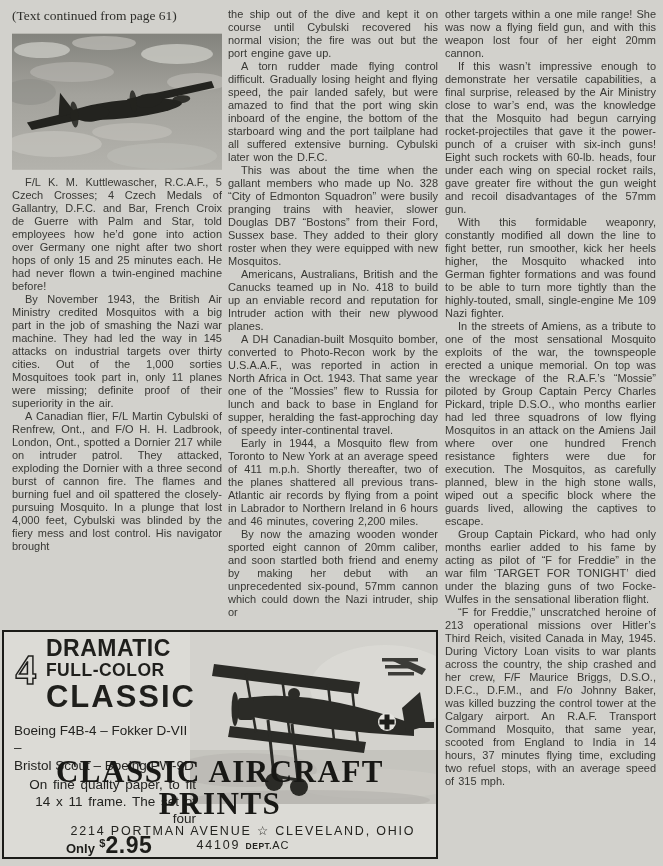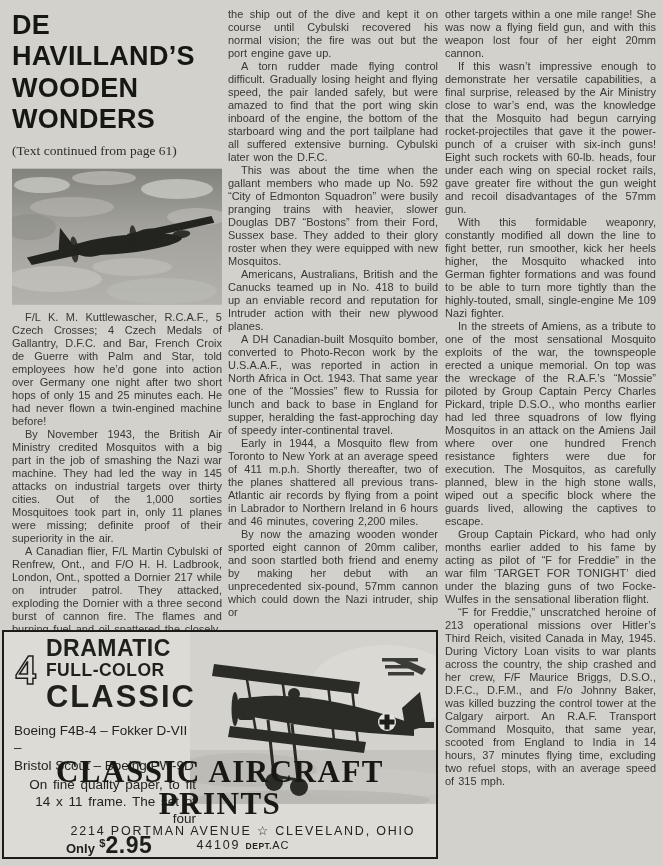--- a/index.html
+++ b/index.html
@@ -77,23 +77,20 @@
   }
   .ad-address .dept { font-size: 8.5px; letter-spacing: 0.5px; font-weight: bold; }
   .ad-address .dept-code { font-size: 11px; letter-spacing: 1px; }
 </style>
 </head>
 <body>
 
 <div class="page">
 
   <div class="col col-left">
-    <h1 class="title">DE HAVILLAND’S
-WOODEN
-WONDERS</h1>
     <div class="subtitle">(Text continued from page 61)</div>
 
     <div class="photo">
       <svg width="210" height="135" viewBox="0 0 210 135">
         <defs>
           <linearGradient id="sky" x1="0" y1="0" x2="0" y2="1">
             <stop offset="0" stop-color="#83837d"></stop>
             <stop offset="0.45" stop-color="#a3a29c"></stop>
             <stop offset="1" stop-color="#b3b2ac"></stop>
           </linearGradient>
@@ -123,21 +120,21 @@
     </div>
 
     <p class="body">F/L K. M. Kuttlewascher, R.C.A.F., 5 Czech Crosses; 4 Czech Medals of Gallantry, D.F.C. and Bar, French Croix de Guerre with Palm and Star, told employees how he’d gone into action over Germany one night after two short hops of only 15 and 25 minutes each. He had never flown a twin-engined machine before!</p>
     <p class="body">By November 1943, the British Air Ministry credited Mosquitos with a big part in the job of smashing the Nazi war machine. They had led the way in 145 attacks on industrial targets over thirty cities. Out of the 1,000 sorties Mosquitoes took part in, only 11 planes were missing; definite proof of their superiority in the air.</p>
     <p class="body">A Canadian flier, F/L Martin Cybulski of Renfrew, Ont., and F/O H. H. Ladbrook, London, Ont., spotted a Dornier 217 while on intruder patrol. They attacked, exploding the Dornier with a three second burst of cannon fire. The flames and burning fuel and oil spattered the closely-pursuing Mosquito. In a plunge that lost 4,000 feet, Cybulski was blinded by the fiery mess and lost control. His navigator brought</p>
   </div>
 
   <div class="col col-mid">
     <p class="body cont">the ship out of the dive and kept it on course until Cybulski recovered his normal vision; the fire was out but the port engine gave up.</p>
     <p class="body">A torn rudder made flying control difficult. Gradually losing height and flying speed, the pair landed safely, but were amazed to find that the port wing skin inboard of the engine, the bottom of the starboard wing and the port tailplane had all suffered extensive burning. Cybulski later won the D.F.C.</p>
-    <p class="body">This was about the time when the gallant members who made up No. 592 “City of Edmonton Squadron” were busily pranging trains with heavier, slower Douglas DB7 “Bostons” from their Ford, Sussex base. They added to their glory roster when they were equipped with new Mosquitos.</p>
+    <p class="body">This was about the time when the gallant members who made up No. 328 “City of Edmonton Squadron” were busily pranging trains with heavier, slower Douglas DB7 “Bostons” from their Ford, Sussex base. They added to their glory roster when they were equipped with new Mosquitos.</p>
     <p class="body">Americans, Australians, British and the Canucks teamed up in No. 418 to build up an enviable record and reputation for Intruder action with their new plywood planes.</p>
     <p class="body">A DH Canadian-built Mosquito bomber, converted to Photo-Recon work by the U.S.A.A.F., was reported in action in North Africa in Oct. 1943. That same year one of the “Mossies” flew to Russia for lunch and back to base in England for supper, heralding the fast-approching day of speedy inter-continental travel.</p>
     <p class="body">Early in 1944, a Mosquito flew from Toronto to New York at an average speed of 411 m.p.h. Shortly thereafter, two of the planes shattered all previous trans-Atlantic air records by flying from a point in Labrador to Northern Ireland in 6 hours and 46 minutes, covering 2,200 miles.</p>
     <p class="body">By now the amazing wooden wonder sported eight cannon of 20mm caliber, and soon startled both friend and enemy by making her debut with an unprecedented six-pound, 57mm cannon which could down the Nazi intruder, ship or</p>
   </div>
 
   <div class="col col-right">
     <p class="body cont">other targets within a one mile range! She was now a flying field gun, and with this weapon lost four of her eight 20mm cannon.</p>
     <p class="body">If this wasn’t impressive enough to demonstrate her versatile capabilities, a final surprise, released by the Air Ministry close to war’s end, was the knowledge that the Mosquito had begun carrying rocket-projectiles that gave it the power-punch of a cruiser with six-inch guns! Eight such rockets with 60-lb. heads, four under each wing on special rocket rails, gave greater fire without the gun weight and recoil disadvantages of the 57mm gun.</p>
     <p class="body">With this formidable weaponry, constantly modified all down the line to fight better, run smoother, kick her heels higher, the Mosquito whacked into German fighter formations and was found to be able to turn more tightly than the highly-touted, small, single-engine Me 109 Nazi fighter.</p>

